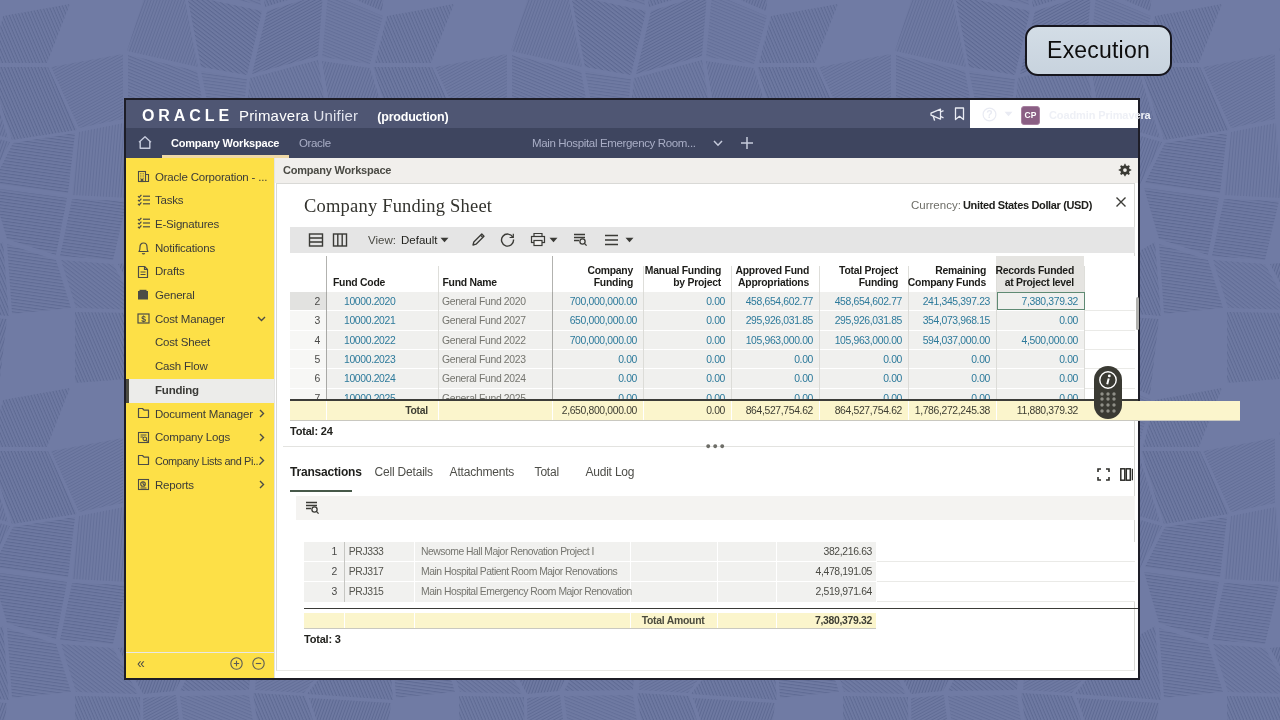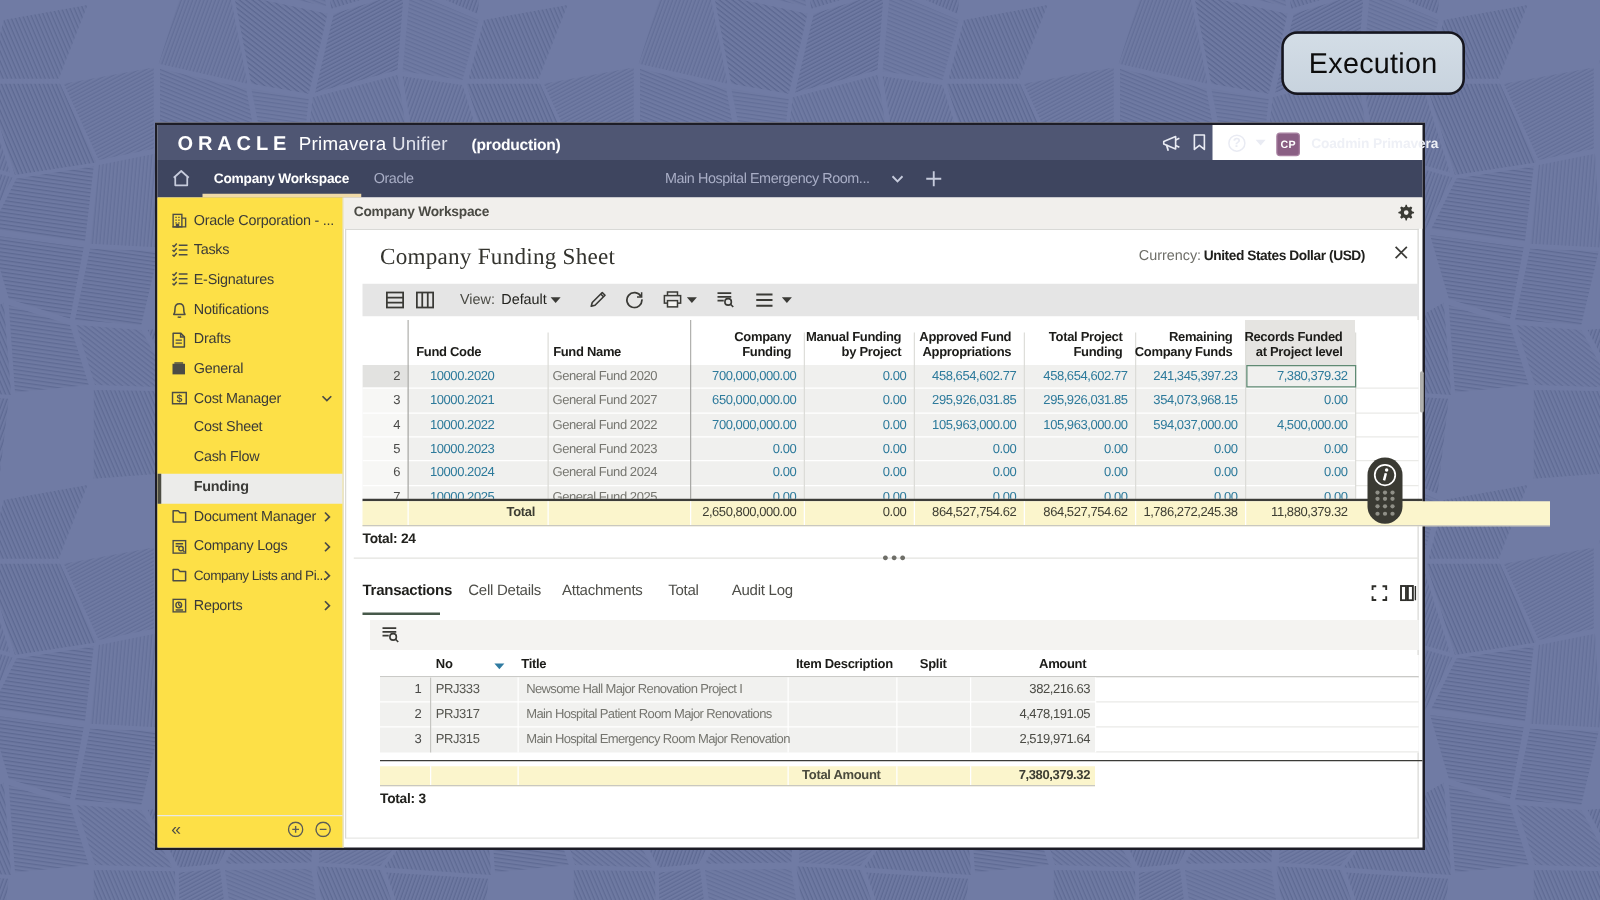--- a/index.html
+++ b/index.html
@@ -750,32 +750,20 @@
     </div>
 <div class="a" style="left:170px;top:396px;width:839px;height:24px;background:#f4f3f1">
       <div class="a" style="left:9px;top:5px">
         <svg width="15" height="14" viewBox="0 0 15 14" fill="none" stroke="#3a3a36" stroke-width="1.3">
           <path d="M1 1.5 H12 M1 4.5 H12 M1 7.5 H6"></path>
           <circle cx="9.5" cy="8.5" r="2.6"></circle>
           <path d="M11.4 10.4 L13.6 12.6"></path>
         </svg>
       </div>
     </div>
-<div class="a" style="left:178px;top:424px;width:831px;height:16.5px;background:#fff;border-bottom:1px solid #b9b9b5">
-      <div style="position:absolute;top:0;height:16.5px;line-height:16.5px;font-size:10.4px;font-weight:bold;color:#1c1c19;letter-spacing:-0.25px;left:44.7px">No</div>
-      <div style="position:absolute;top:0;height:16.5px;line-height:16.5px;font-size:10.4px;font-weight:bold;color:#1c1c19;letter-spacing:-0.25px;left:113px">Title</div>
-      <div style="position:absolute;top:0;height:16.5px;line-height:16.5px;font-size:10.4px;font-weight:bold;color:#1c1c19;letter-spacing:-0.25px;left:332.8px">Item Description</div>
-      <div style="position:absolute;top:0;height:16.5px;line-height:16.5px;font-size:10.4px;font-weight:bold;color:#1c1c19;letter-spacing:-0.25px;left:431.9px">Split</div>
-      <div style="position:absolute;top:0;height:16.5px;line-height:16.5px;font-size:10.4px;font-weight:bold;color:#1c1c19;letter-spacing:-0.25px;left:470px;width:95px;text-align:right">Amount</div>
-      <div class="a" style="left:91px;top:5.5px">
-        <svg width="9" height="6" viewBox="0 0 9 6">
-          <path d="M0.5 0.8 L4.5 5.3 L8.5 0.8 Z" fill="#2f7ba1"></path>
-        </svg>
-      </div>
-    </div>
 <div class="a" style="left:178px;top:441.5px;width:831px;height:60px;background:#fff">
       <div class="a" style="left:0;top:0;width:572px;height:60px;background:#f1f1ef"></div>
       <div class="a" style="left:0;top:19px;width:572px;height:1.2px;background:#fff"></div>
       <div class="a" style="left:572px;top:19px;width:259px;height:1px;background:#eaeae7"></div>
       <div class="a" style="left:0;top:39px;width:572px;height:1.2px;background:#fff"></div>
       <div class="a" style="left:572px;top:39px;width:259px;height:1px;background:#eaeae7"></div>
       <div class="a" style="left:572px;top:59px;width:259px;height:1px;background:#eaeae7"></div>
       <div class="a" style="left:39.6px;top:0;width:1px;height:60px;background:#fff"></div>
       <div class="a" style="left:109.7px;top:0;width:1px;height:60px;background:#fff"></div>
       <div class="a" style="left:325.5px;top:0;width:1px;height:60px;background:#fff"></div>

